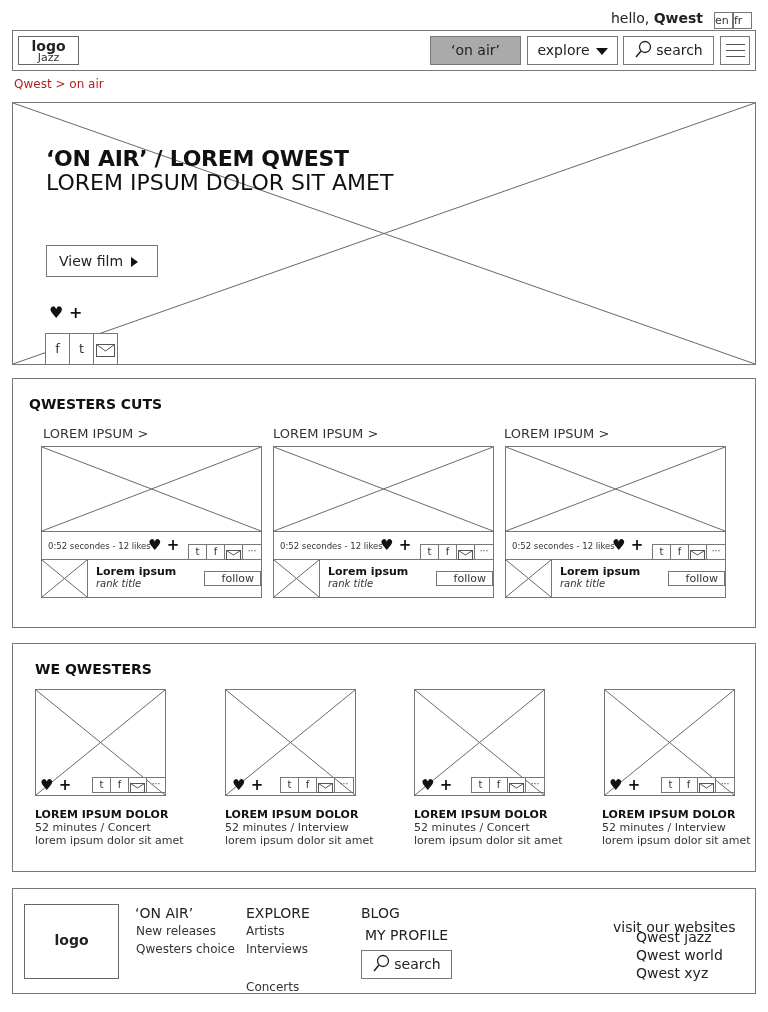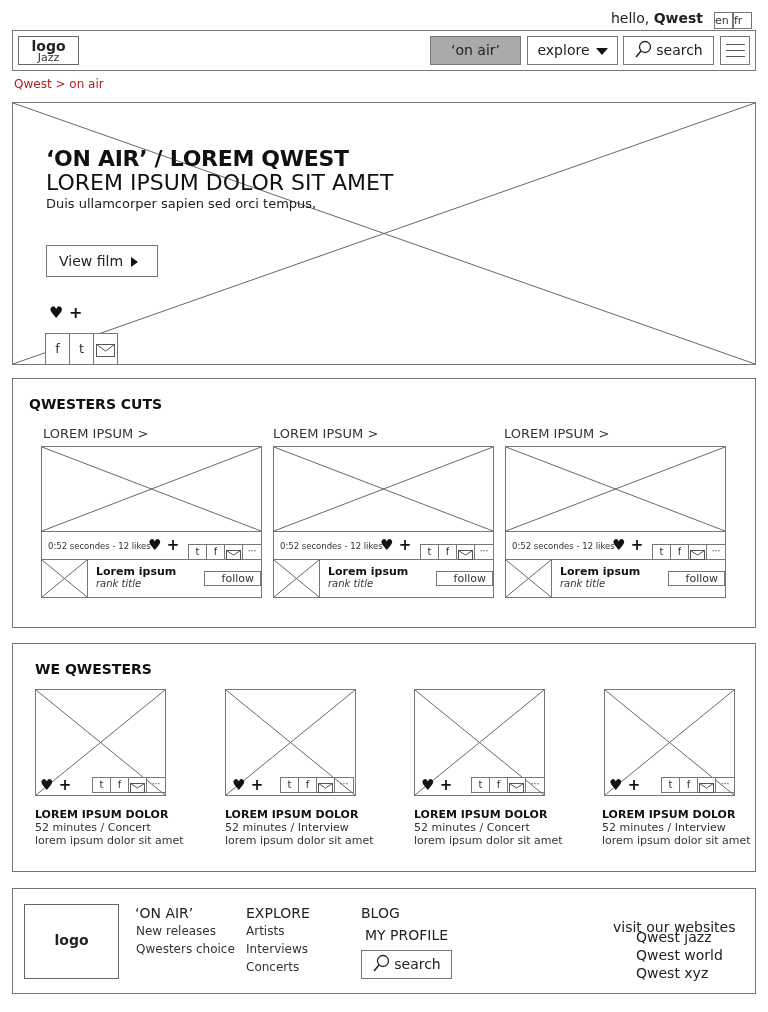--- a/index.html
+++ b/index.html
@@ -101,21 +101,20 @@
 
 <div class="box hero">
   <svg class="xsvg" viewBox="0 0 744 263" preserveAspectRatio="none">
     <line x1="0" y1="0" x2="744" y2="263"></line>
     <line x1="0" y1="263" x2="744" y2="0"></line>
   </svg>
 </div>
 <div class="abs hero-kicker">‘ON AIR’ / LOREM QWEST</div>
 <div class="abs hero-title">LOREM IPSUM DOLOR SIT AMET</div>
 <div class="abs hero-desc">
-  <div>Duis ullamcorper sapien sed orci tempus,</div>
 </div>
 <div class="abs view-film">
   <span>View film</span><span class="tri-right"></span>
 </div>
 <div class="icons-row" style="left:49px;top:305px;">
   <span>♥</span>
   <span>+</span>
 </div>
 <div class="share" style="left:45px;top:333px;width:25px;height:32px;line-height:30px;font-size:13px;">f</div>
 <div class="share" style="left:69px;top:333px;width:25px;height:32px;line-height:30px;font-size:13px;">t</div>
@@ -313,21 +312,21 @@
   <span>logo</span>
 </div>
 
 <div class="f-head" style="left:135px;top:905px;">‘ON AIR’</div>
 <div class="f-link" style="left:136px;top:924px;">New releases</div>
 <div class="f-link" style="left:136px;top:942px;">Qwesters choice</div>
 
 <div class="f-head" style="left:246px;top:905px;">EXPLORE</div>
 <div class="f-link" style="left:246px;top:924px;">Artists</div>
 <div class="f-link" style="left:246px;top:942px;">Interviews</div>
-<div class="f-link" style="left:246px;top:960px;">Concerts</div>
+<div class="f-link" style="left:246px;top:980px;">Concerts</div>
 
 <div class="f-head" style="left:361px;top:905px;text-align:center;">BLOG</div>
 <div class="f-head" style="left:365px;top:927px;">MY PROFILE</div>
 <div class="abs f-search">
   <svg width="18" height="18" viewBox="0 0 18 18" style="vertical-align:-3px;margin-right:4px;">
     <circle cx="11" cy="7" r="5.5" fill="none" stroke="#222" stroke-width="1.3"></circle>
     <line x1="7" y1="11" x2="2" y2="17" stroke="#222" stroke-width="1.5"></line>
   </svg><span>search</span>
 </div>
 

